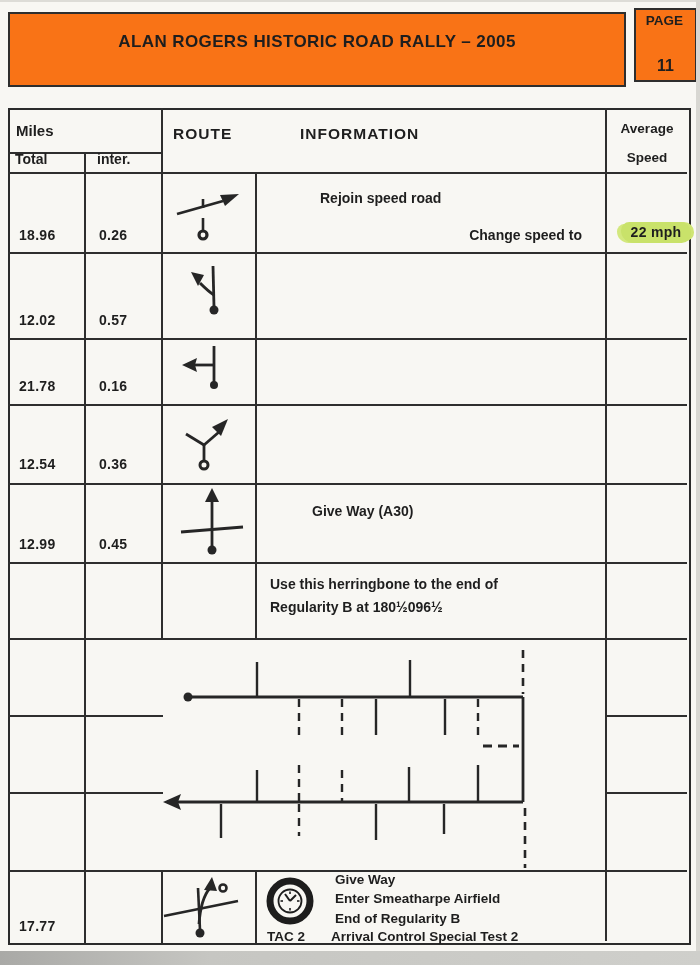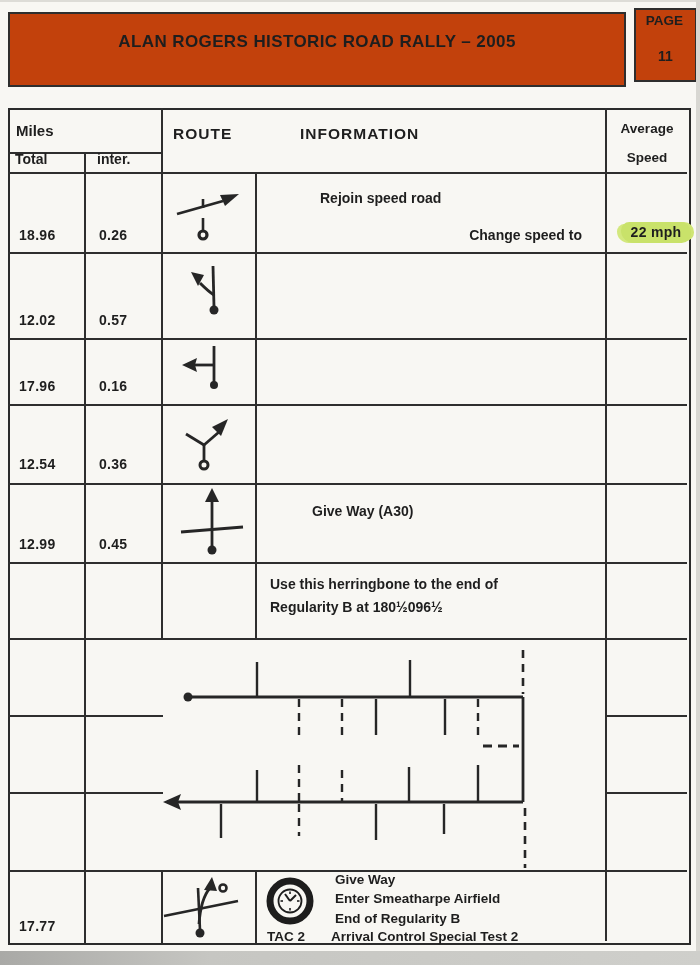--- a/index.html
+++ b/index.html
@@ -3,21 +3,21 @@
 <meta charset="utf-8">
 <style>
   html,body{margin:0;padding:0;}
   body{width:700px;height:965px;background:#eceae6;font-family:"Liberation Sans",sans-serif;}
   .page{position:relative;width:700px;height:965px;background:#f8f7f3;overflow:hidden;color:#1e1e1e;}
   .abs{position:absolute;}
   .b{font-weight:700;}
   
   .hl{position:absolute;height:2px;background:#2e2e2e;}
   .vl{position:absolute;width:2px;background:#2e2e2e;}
-  .box{position:absolute;border:2px solid #2e2e2e;background:#c2410c;}
+  .box{position:absolute;border:2px solid #2e2e2e;background:#f97316;}
   .outer{position:absolute;border:2px solid #2b2b2b;}
   .num{font-size:14px;font-weight:700;letter-spacing:.3px;}
   .note{font-size:14px;font-weight:700;}
   .small{font-size:13.5px;font-weight:700;}
   .hilite{display:inline-block;background:#c9e26a;border-radius:10px 13px 11px 15px;padding:2px 10px 3px 10px;box-shadow:-5px 1px 0 -1px #d3e87e, 4px -1px 0 -1px #cfe573;}
   svg{display:block;}
   .ctr{text-align:center;}
   
   .edge-bottom{position:absolute;left:0;top:951px;width:700px;height:14px;background:linear-gradient(90deg,#a9a9a6,#c6c6c2 30%,#cfcfcb);}
   .edge-right{position:absolute;left:696px;top:0;width:4px;height:965px;background:#d8d7d2;}
@@ -26,21 +26,21 @@
 </head>
 <body>
 
 <div class="page">
 
   <div class="box" style="left:8px;top:12px;width:614px;height:71px;">
     <div class="abs b" style="left:0;right:0;top:18px;text-align:center;font-size:17px;letter-spacing:.4px;">ALAN ROGERS HISTORIC ROAD RALLY – 2005</div>
   </div>
   <div class="box" style="left:634px;top:8px;width:59px;height:70px;">
     <div class="abs b" style="left:0;right:2px;top:3px;text-align:center;font-size:13.5px;">PAGE</div>
-    <div class="abs b" style="left:0;right:0;top:38px;text-align:center;font-size:14px;">11</div>
+    <div class="abs b" style="left:0;right:0;top:47px;text-align:center;font-size:16px;">11</div>
   </div>
 
   <div class="outer" style="left:8px;top:108px;width:679px;height:833px;"></div>
 
   <i class="vl" style="left:84px;top:152px;height:791px;"></i>
   <i class="vl" style="left:161px;top:108px;height:530px;"></i>
   <i class="vl" style="left:161px;top:870px;height:73px;"></i>
   <i class="vl" style="left:255px;top:172px;height:466px;"></i>
   <i class="vl" style="left:255px;top:870px;height:73px;"></i>
   <i class="vl" style="left:605px;top:108px;height:833px;"></i>
@@ -84,21 +84,21 @@
 
   <div class="abs num" style="left:19px;top:312px;">12.02</div>
   <div class="abs num" style="left:99px;top:312px;">0.57</div>
   <svg class="abs" style="left:161px;top:254px;" width="94" height="82" viewBox="0 0 94 82">
     <circle cx="53" cy="56" r="4.5" fill="#262626"></circle>
     <line x1="52" y1="12" x2="53" y2="53" stroke="#262626" stroke-width="2.8"></line>
     <path d="M53,41 C48,38 44,34 39,29" fill="none" stroke="#262626" stroke-width="3"></path>
     <polygon points="30,18 43,21 37,32" fill="#262626"></polygon>
   </svg>
 
-  <div class="abs num" style="left:19px;top:378px;">17.96</div>
+  <div class="abs num" style="left:19px;top:378px;">21.78</div>
   <div class="abs num" style="left:99px;top:378px;">0.16</div>
   <svg class="abs" style="left:161px;top:340px;" width="94" height="62" viewBox="0 0 94 62">
     <circle cx="53" cy="45" r="4" fill="#262626"></circle>
     <line x1="53" y1="42" x2="53" y2="6" stroke="#262626" stroke-width="2.8"></line>
     <line x1="53" y1="25" x2="34" y2="25" stroke="#262626" stroke-width="2.8"></line>
     <polygon points="21,25 36,18 34,25 36,32" fill="#262626"></polygon>
   </svg>
 
   <div class="abs num" style="left:19px;top:456px;">12.54</div>
   <div class="abs num" style="left:99px;top:456px;">0.36</div>

